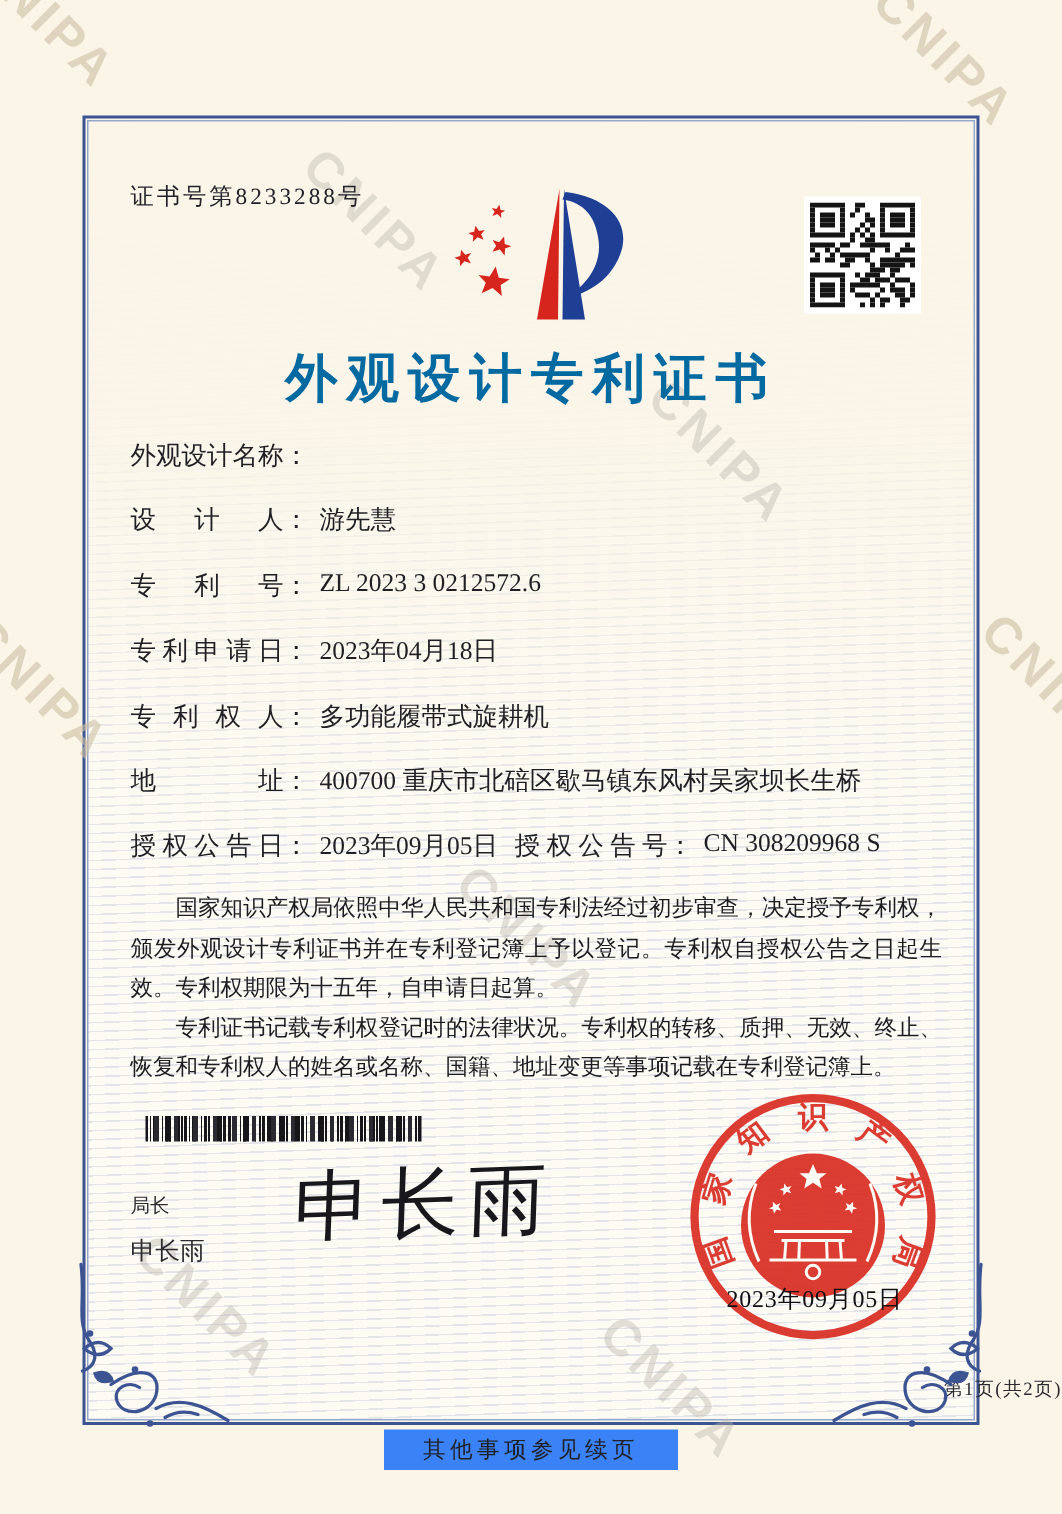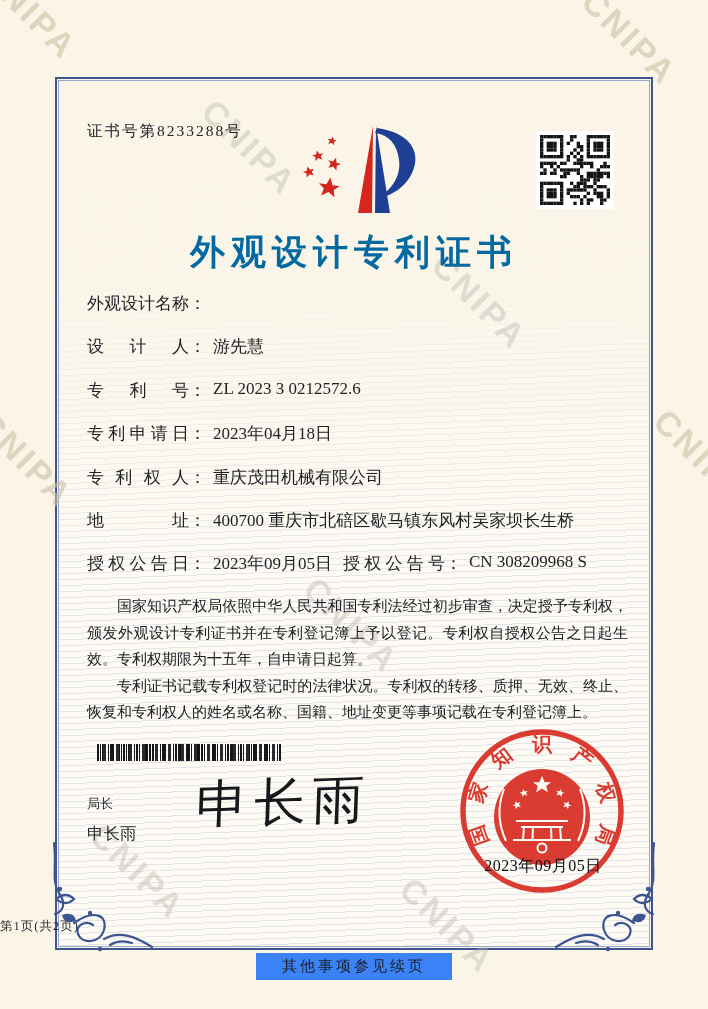--- a/index.html
+++ b/index.html
@@ -84,21 +84,21 @@
   .seal-date{
     position:absolute;left:466px;top:856px;width:154px;text-align:center;
     font-size:16px;color:#101014;z-index:6;letter-spacing:.5px;
   }
 
   .ornament{position:absolute;width:115px;height:115px;z-index:4;}
   .orn-left{left:40px;top:841px;}
   .orn-right{left:553px;top:841px;transform:scaleX(-1);}
 
   .page-number{
-    position:absolute;left:0;right:0;top:918px;text-align:left;
+    position:absolute;left:0;right:0;top:918px;text-align:right;
     font-size:12.5px;letter-spacing:1px;color:#2a2a30;
   }
 
   .note-box{
     position:absolute;left:50%;top:953px;transform:translateX(-50%);
     background:#3b82f6;padding:4px 26px;white-space:nowrap;z-index:6;
     font-size:15px;letter-spacing:3px;color:#1f1f24;
   }
 </style>
 </head>
@@ -406,21 +406,21 @@
           <span class="fvalue">2023年04月18日</span>
       </div>
       <div class="frow">
         <span class="flabel">
             <span>专</span>
             <span>利</span>
             <span>权</span>
             <span>人</span>
           </span>
           <span class="fcolon">：</span>
-          <span class="fvalue">重庆茂田机械有限公司</span>
+          <span class="fvalue">多功能履带式旋耕机</span>
       </div>
       <div class="frow">
         <span class="flabel">
             <span>地</span>
             <span>址</span>
           </span>
           <span class="fcolon">：</span>
           <span class="fvalue">400700 重庆市北碚区歇马镇东风村吴家坝长生桥</span>
       </div>
       <div class="frow">

